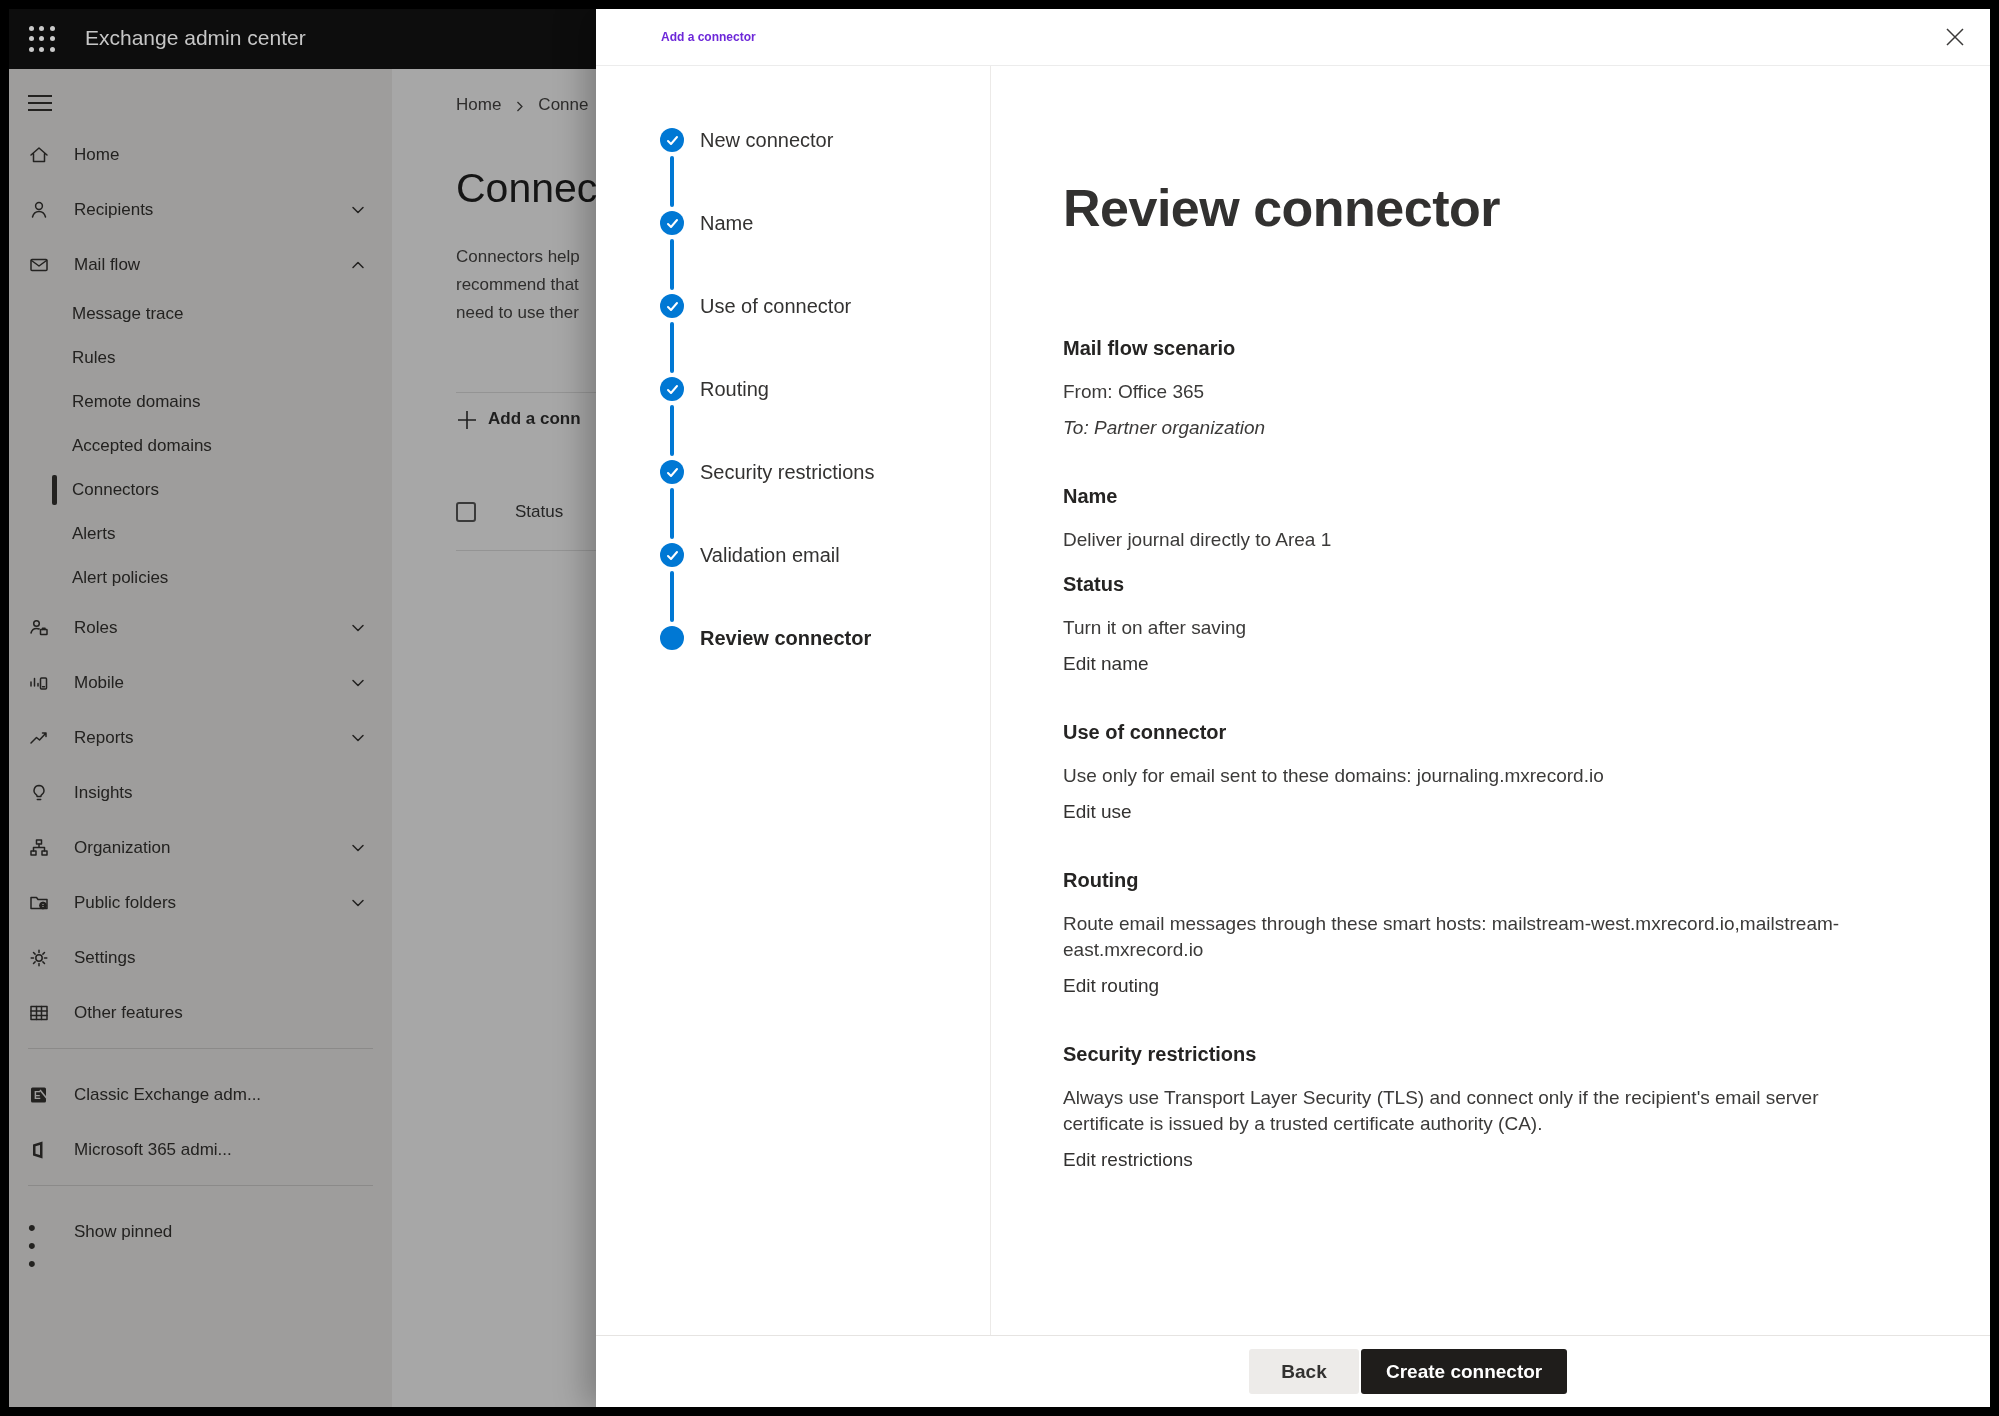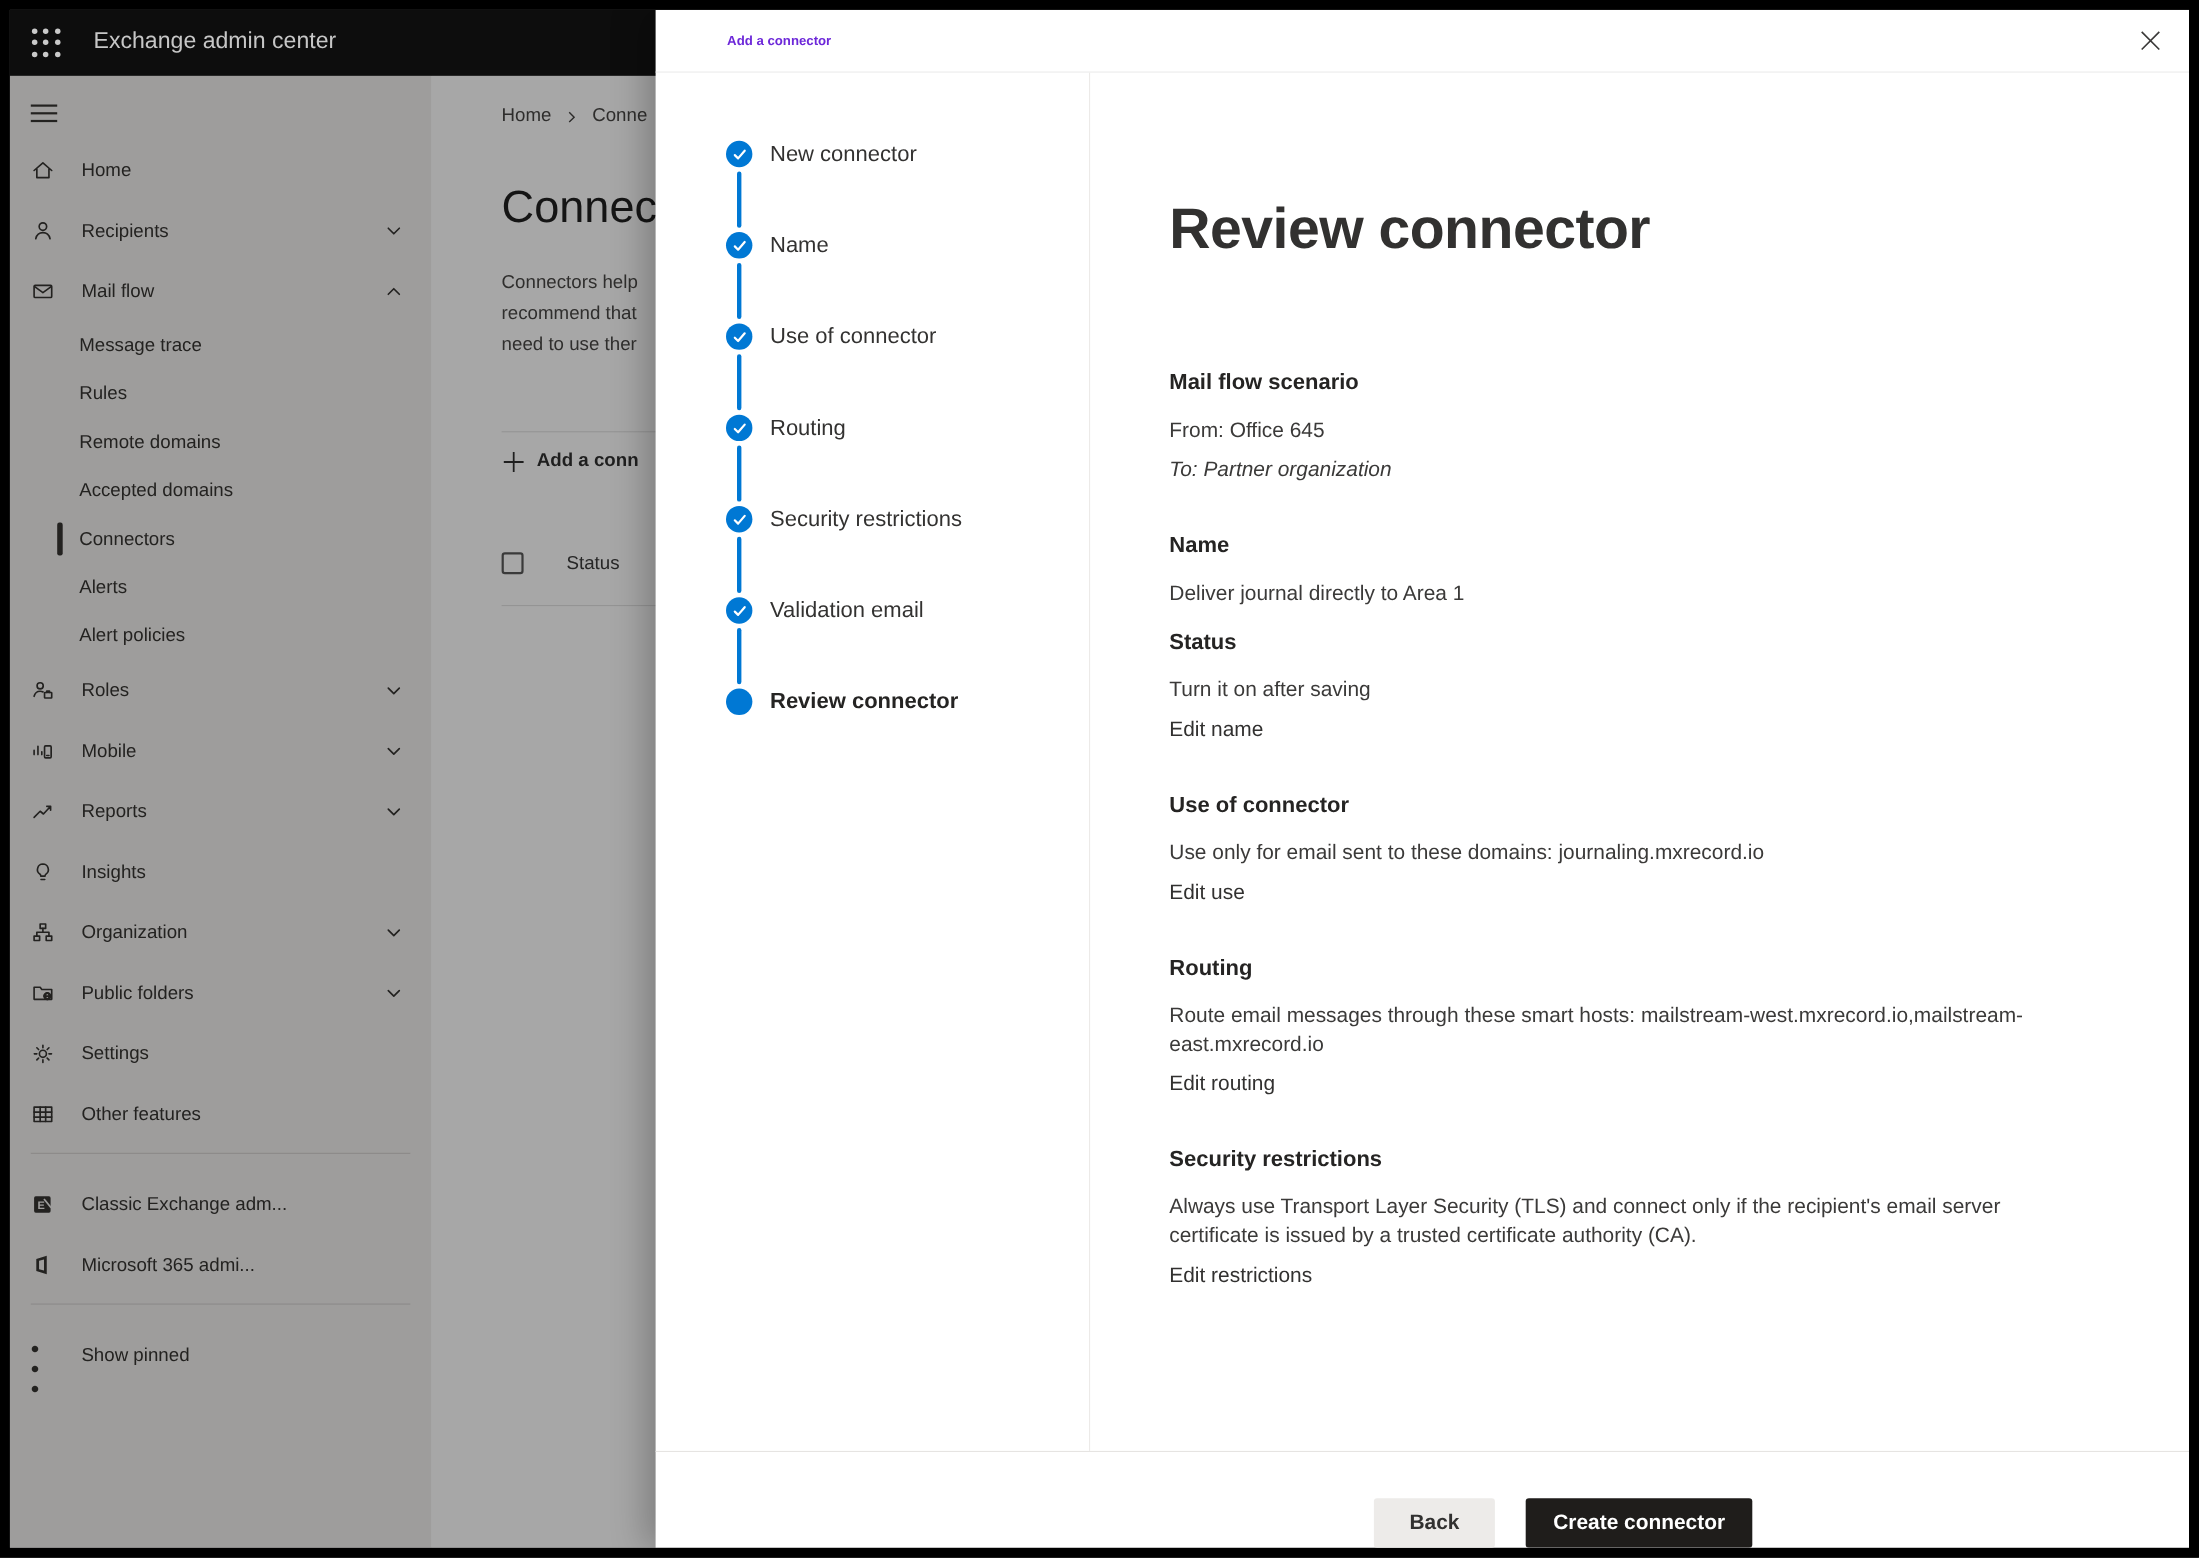--- a/index.html
+++ b/index.html
@@ -78,22 +78,22 @@
   .rv-heading { font-size: 52px; line-height: 60px; font-weight: 700; color: #323130;
                 letter-spacing: -0.5px; margin: 0 0 95px 0; }
   .rv-header { margin-top: 40px; font-size: 20px; line-height: 30px; font-weight: 700; color: #252423; max-width: 795px; }
   .rv-header.first { margin-top: 0; }
   .rv-subheader { margin-top: 16px; font-size: 20px; line-height: 30px; font-weight: 700; color: #252423; max-width: 795px; }
   .rv-text { margin-top: 16px; font-size: 19px; line-height: 26px; color: #3b3a39; max-width: 795px; }
   .rv-text + .rv-text { margin-top: 10px; font-style: italic; }
   .rv-link { margin-top: 10px; font-size: 19px; line-height: 26px; color: #323130; max-width: 795px; cursor: pointer; width: fit-content; }
 
   
-  .dlg-footer { flex: none; height: 88px; border-top: 1px solid #e6e4e2;
-                display: flex; align-items: flex-end; padding-left: 653px; gap: 28px; }
+  .dlg-footer { flex: none; height: 72px; border-top: 1px solid #e6e4e2;
+                display: flex; align-items: center; padding-left: 653px; gap: 2px; }
   .btn { height: 45px; border: none; border-radius: 3px; font-family: inherit;
          font-size: 19px; font-weight: 700; cursor: pointer; }
   .btn-back { width: 110px; background: #edebe9; color: #323130; }
   .btn-create { padding: 0 25px; background: #1f1d1b; color: #ffffff; }
 </style>
 </head>
 <body>
 
 <div class="frame">
   <div class="screen">
@@ -417,21 +417,21 @@
               <div class="step-rail">
                 <div class="step-circle" style="background: rgb(0, 120, 212);"></div>
               </div>
               <span class="step-label">Review connector</span>
             </div>
           </div>
         <div class="content">
           <h1 class="rv-heading">Review connector</h1>
           <div id="review-rows">
               <div class="rv-header first">Mail flow scenario</div>
-              <div class="rv-text">From: Office 645</div>
+              <div class="rv-text">From: Office 365</div>
               <div class="rv-text">To: Partner organization</div>
               <div class="rv-header">Name</div>
               <div class="rv-text">Deliver journal directly to Area 1</div>
               <div class="rv-subheader">Status</div>
               <div class="rv-text">Turn it on after saving</div>
               <div class="rv-link">Edit name</div>
               <div class="rv-header">Use of connector</div>
               <div class="rv-text">Use only for email sent to these domains: journaling.mxrecord.io</div>
               <div class="rv-link">Edit use</div>
               <div class="rv-header">Routing</div>

